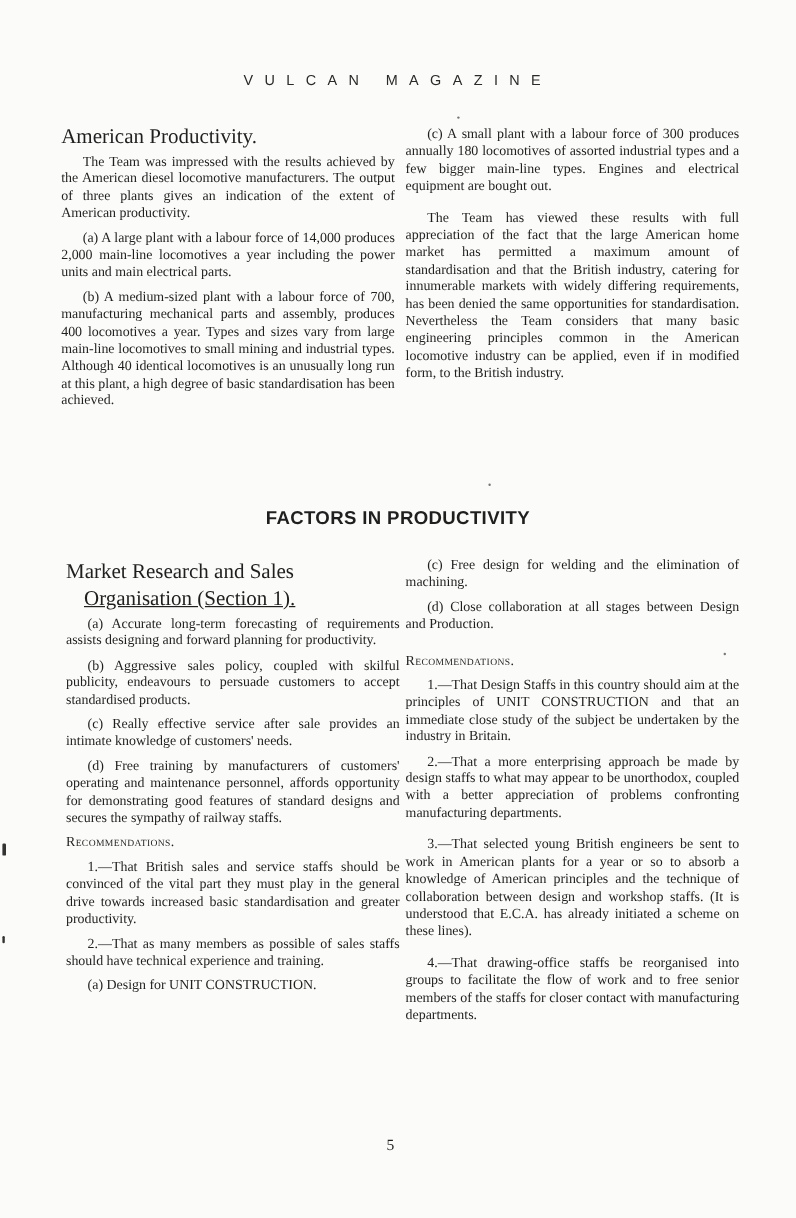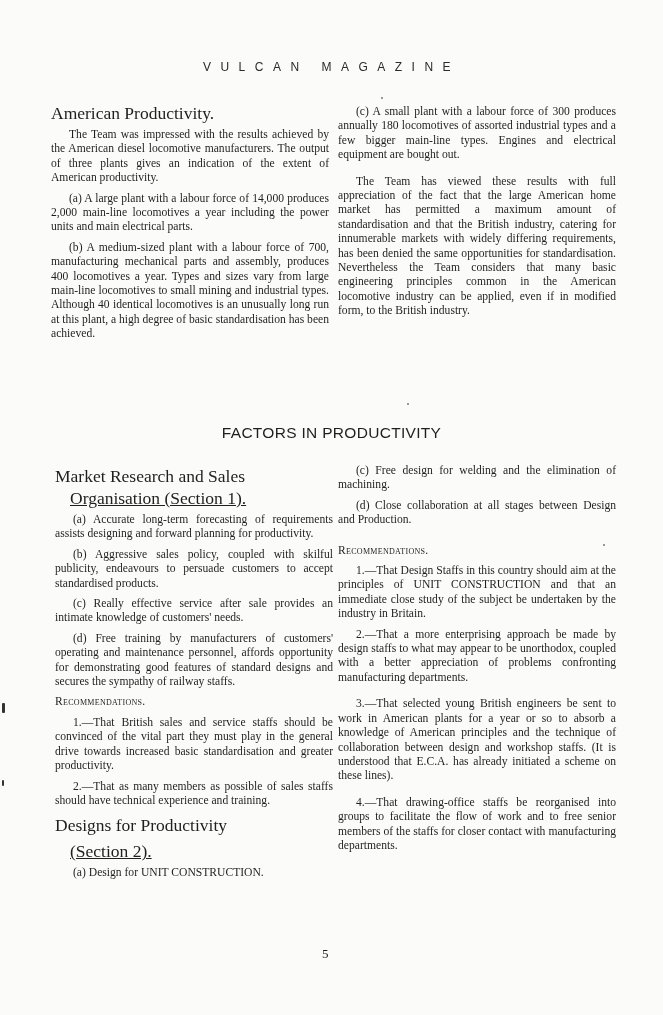--- a/index.html
+++ b/index.html
@@ -12,21 +12,21 @@
       font-family: "Liberation Sans", "DejaVu Sans", sans-serif; font-size: 12px;
       letter-spacing: 9.5px; color: #2a2a2a;
     }
     .col { position: absolute; width: 278px; font-size: 11.6px; line-height: 14.4px; text-align: justify; }
     .col p { margin: 0 0 6px 0; text-indent: 18px; }
     .h2 { font-size: 17.5px; line-height: 22px; margin: 0 0 4px 0; text-align: left; font-weight: normal; }
     .h2 .indent { display: block; padding-left: 15px; text-decoration: underline; }
     .smallcaps { font-variant: small-caps; letter-spacing: 0.3px; text-indent: 0 !important; margin-top: 2px !important; }
     .section-head {
       position: absolute; top: 424px; left: 0; width: 663px; text-align: center;
-      font-family: "Liberation Sans", "DejaVu Sans", sans-serif; font-weight: normal; font-size: 15.5px; letter-spacing: 0.3px;
+      font-family: "Liberation Sans", "DejaVu Sans", sans-serif; font-weight: bold; font-size: 15.5px; letter-spacing: 0.3px;
     }
     .page-number { position: absolute; top: 946px; left: 322px; font-size: 13px; }
     .margin-mark { position: absolute; left: 2px; width: 3px; background: #333; border-radius: 1px; }
     .dot { position: absolute; width: 2px; height: 2px; background: #777; border-radius: 50%; }
   </style>
 </head>
 <body>
 
 <div class="running-head">VULCAN MAGAZINE</div>
 
@@ -49,24 +49,20 @@
     <span>Market Research and Sales</span>
     <span class="indent">Organisation (Section 1).</span>
   </div>
   <p>(a) Accurate long-term forecasting of requirements assists designing and forward planning for productivity.</p>
   <p>(b) Aggressive sales policy, coupled with skilful publicity, endeavours to persuade customers to accept standardised products.</p>
   <p>(c) Really effective service after sale provides an intimate knowledge of customers' needs.</p>
   <p>(d) Free training by manufacturers of customers' operating and maintenance personnel, affords opportunity for demonstrating good features of standard designs and secures the sympathy of railway staffs.</p>
   <p class="smallcaps">Recommendations.</p>
   <p>1.—That British sales and service staffs should be convinced of the vital part they must play in the general drive towards increased basic standardisation and greater productivity.</p>
   <p>2.—That as many members as possible of sales staffs should have technical experience and training.</p>
-  <div class="h2" style="margin-top:2px;">
-    <span>Designs for Productivity</span>
-    <span class="indent" style="margin-top:4px;">(Section 2).</span>
-  </div>
   <p>(a) Design for UNIT CONSTRUCTION.</p>
 </div>
 
 <div class="col" style="top:464px; left:338px;">
   <p>(c) Free design for welding and the elimination of machining.</p>
   <p style="margin-bottom:16px;">(d) Close collaboration at all stages between Design and Production.</p>
   <p class="smallcaps">Recommendations.</p>
   <p>1.—That Design Staffs in this country should aim at the principles of UNIT CONSTRUCTION and that an immediate close study of the subject be undertaken by the industry in Britain.</p>
   <p style="margin-bottom:12px;">2.—That a more enterprising approach be made by design staffs to what may appear to be unorthodox, coupled with a better appreciation of problems confronting manufacturing departments.</p>
   <p style="margin-bottom:12px;margin-top:12px;">3.—That selected young British engineers be sent to work in American plants for a year or so to absorb a knowledge of American principles and the technique of collaboration between design and workshop staffs. (It is understood that E.C.A. has already initiated a scheme on these lines).</p>

